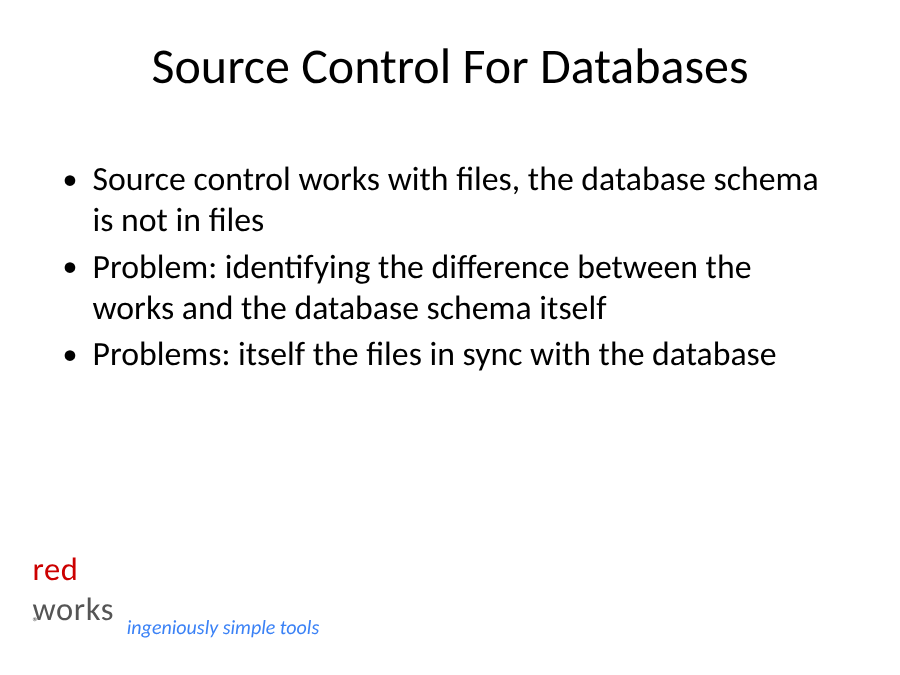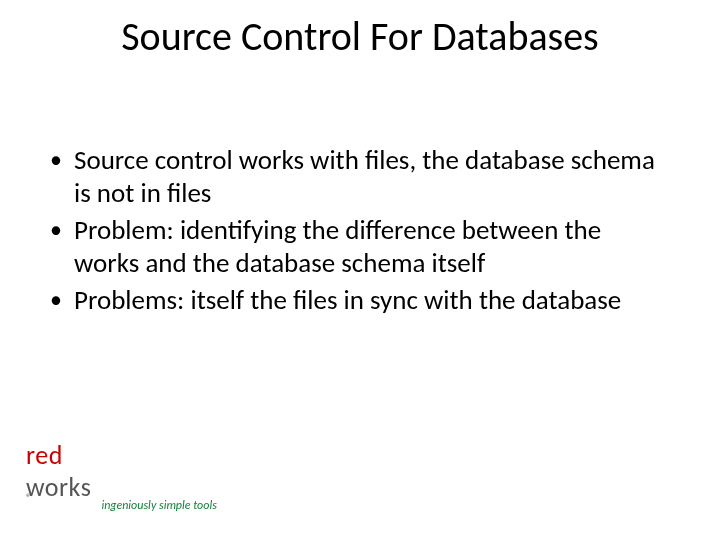--- a/index.html
+++ b/index.html
@@ -13,34 +13,33 @@
     overflow: hidden;
   }
   .slide {
     position: relative;
     width: 720px;
     height: 540px;
     box-sizing: border-box;
   }
   .title {
     position: absolute;
-    top: 12px;
+    top: 28px;
     left: 0;
     width: 100%;
     text-align: center;
     font-size: 40px;
     font-weight: 400;
     letter-spacing: 0px;
   }
   .body {
     position: absolute;
     top: 128px;
     left: 48px;
     right: 50px;
-    margin-top: 16px;
   }
   .bullets {
     list-style: none;
     margin: 0;
     padding: 0;
     font-size: 27px;
     line-height: 1.22;
   }
   .bullets li {
     position: relative;
@@ -74,22 +73,22 @@
   .logo-red { color: #cc0000; }
   .logo-gray { color: #555555; }
   .logo-reg {
     font-size: 10px;
     color: #555555;
     position: relative;
     top: -12px;
     margin-left: 2px;
   }
   .tagline {
-    font-size: 12px;
-    color: #15803d;
+    font-size: 16px;
+    color: #3b82f6;
     font-style: italic;
     padding-bottom: 4px;
   }
 </style>
 </head>
 <body>
 
 <div class="slide">
 
   <div class="title">Source Control For Databases</div>

